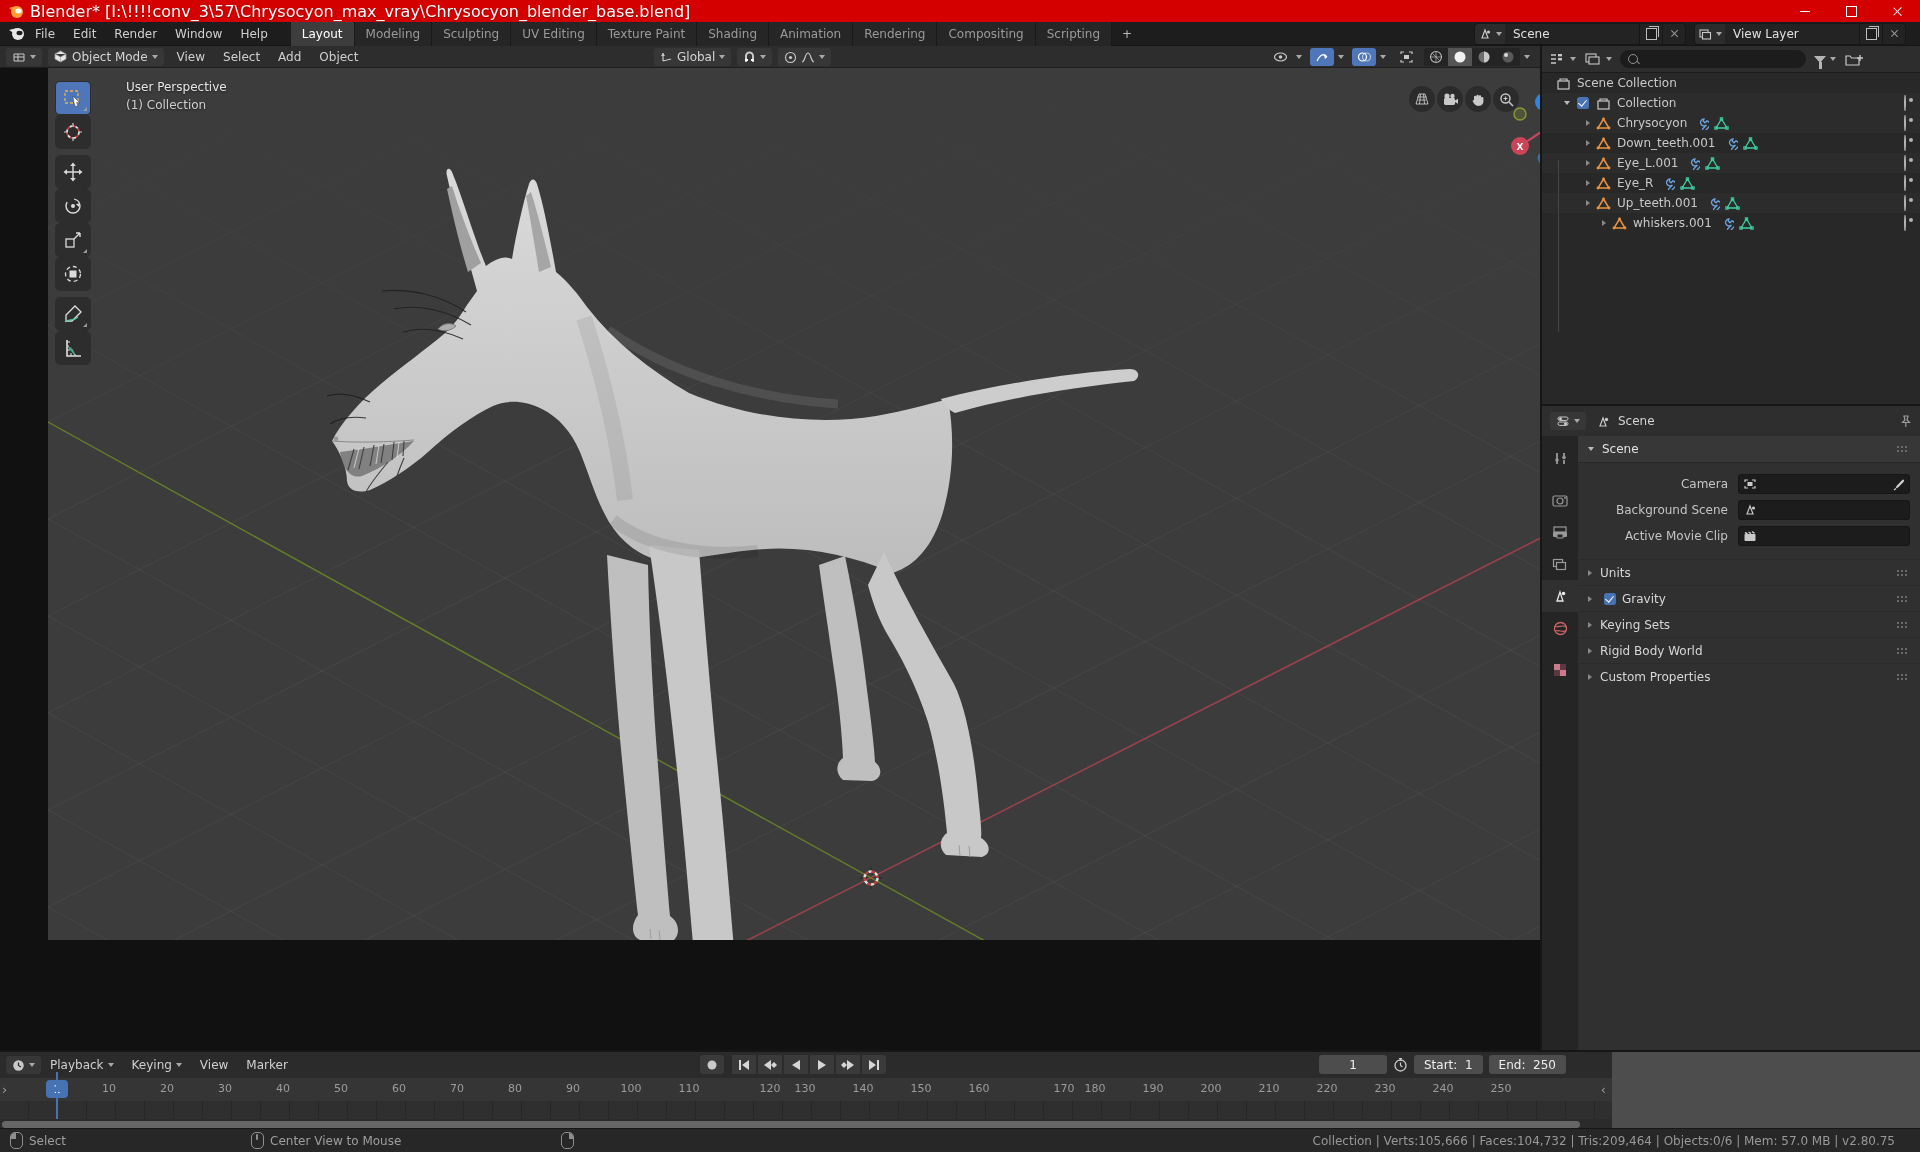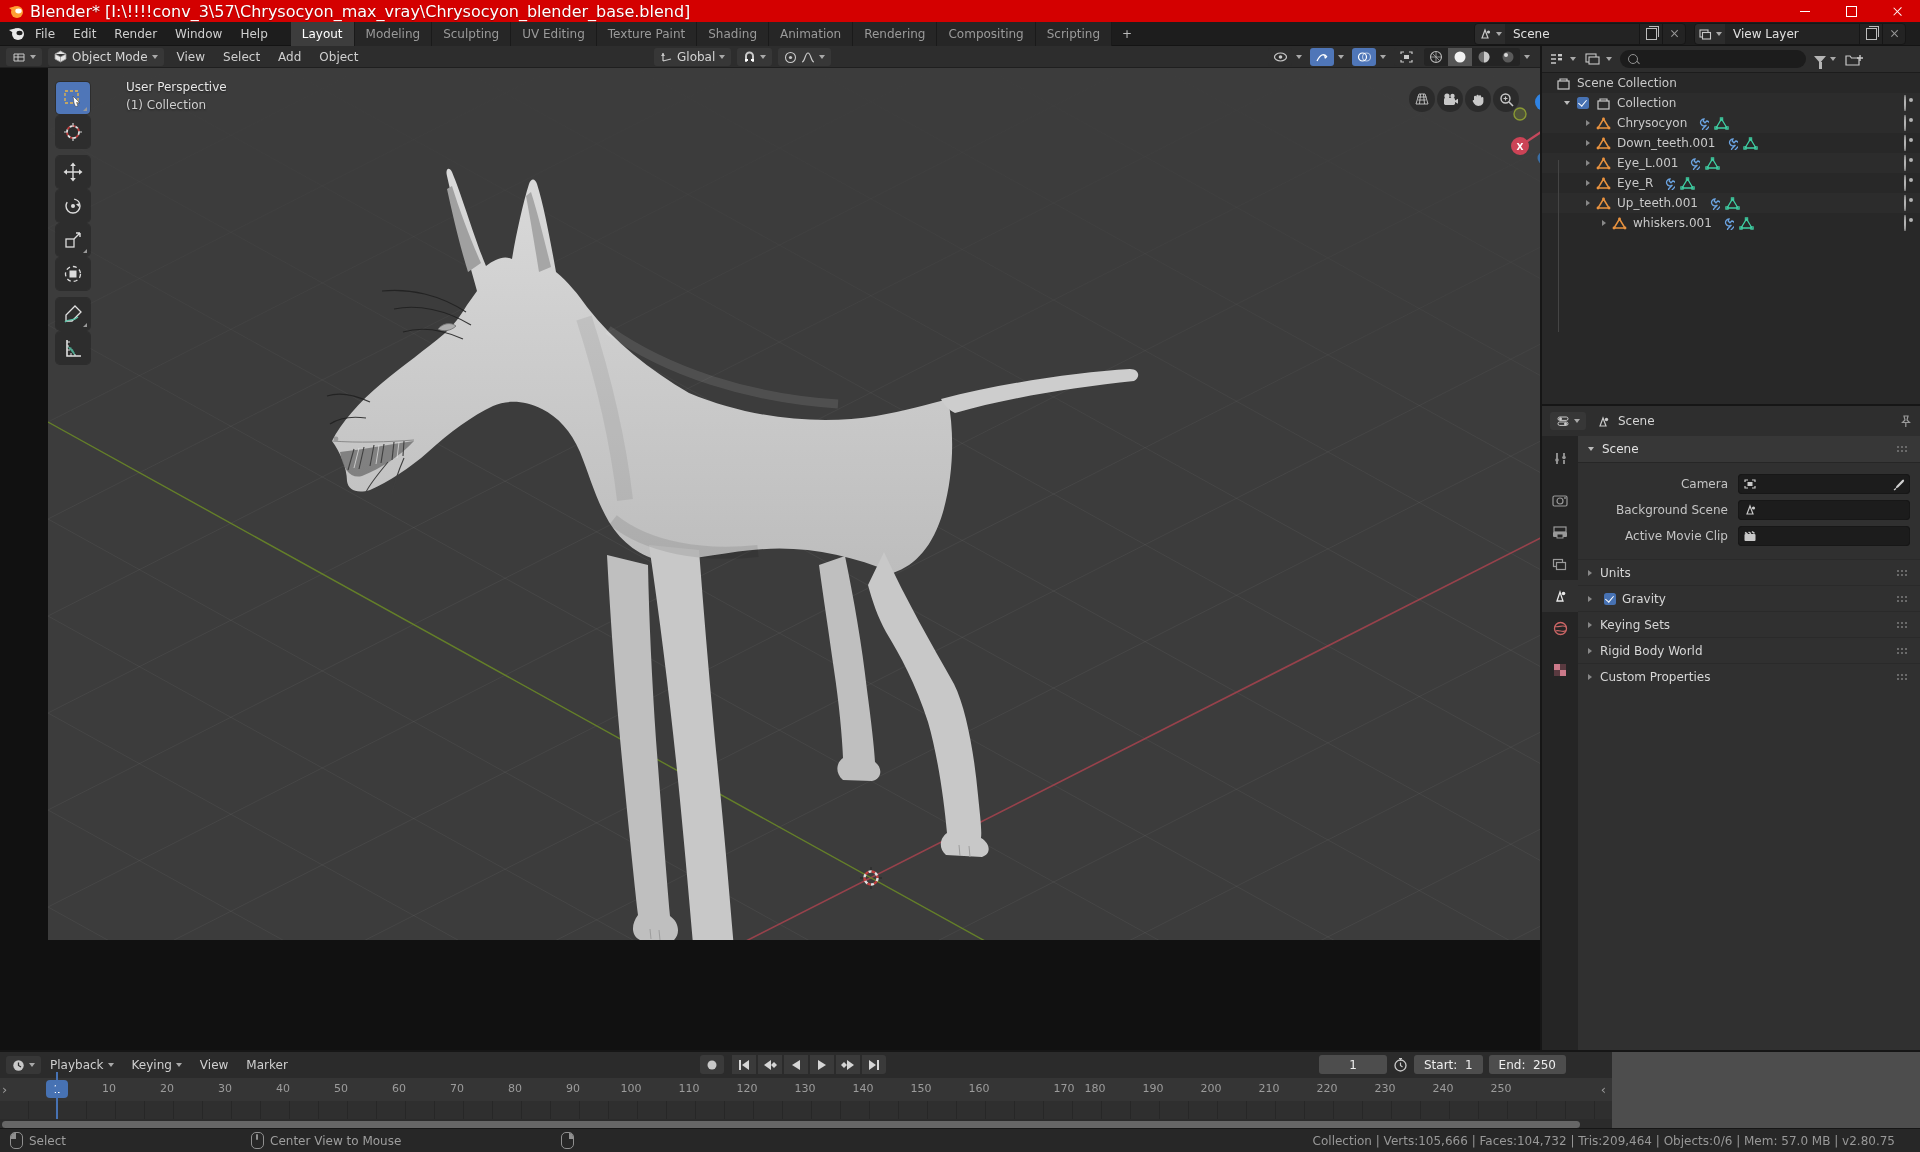--- a/index.html
+++ b/index.html
@@ -974,21 +974,21 @@
           <span class="rlabel" style="left: 167px;">20</span>
           <span class="rlabel" style="left: 225px;">30</span>
           <span class="rlabel" style="left: 283px;">40</span>
           <span class="rlabel" style="left: 341px;">50</span>
           <span class="rlabel" style="left: 399px;">60</span>
           <span class="rlabel" style="left: 457px;">70</span>
           <span class="rlabel" style="left: 515px;">80</span>
           <span class="rlabel" style="left: 573px;">90</span>
           <span class="rlabel" style="left: 631px;">100</span>
           <span class="rlabel" style="left: 689px;">110</span>
-          <span class="rlabel" style="left: 747px;">120</span>
+          <span class="rlabel" style="left: 770px;">120</span>
           <span class="rlabel" style="left: 805px;">130</span>
           <span class="rlabel" style="left: 863px;">140</span>
           <span class="rlabel" style="left: 921px;">150</span>
           <span class="rlabel" style="left: 979px;">160</span>
           <span class="rlabel" style="left: 1037px; margin-left: 27px;">170</span>
           <span class="rlabel" style="left: 1095px;">180</span>
           <span class="rlabel" style="left: 1153px;">190</span>
           <span class="rlabel" style="left: 1211px;">200</span>
           <span class="rlabel" style="left: 1269px;">210</span>
           <span class="rlabel" style="left: 1327px;">220</span>

